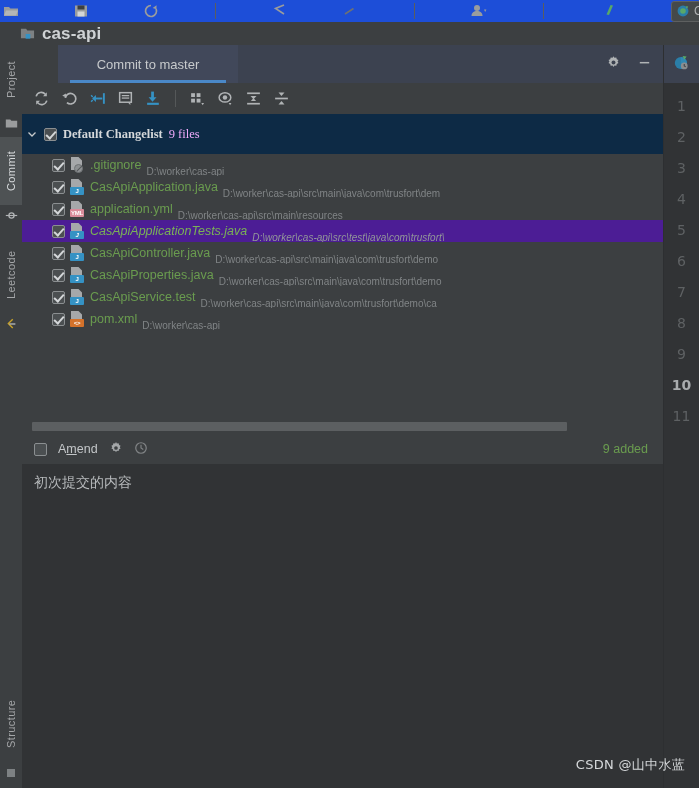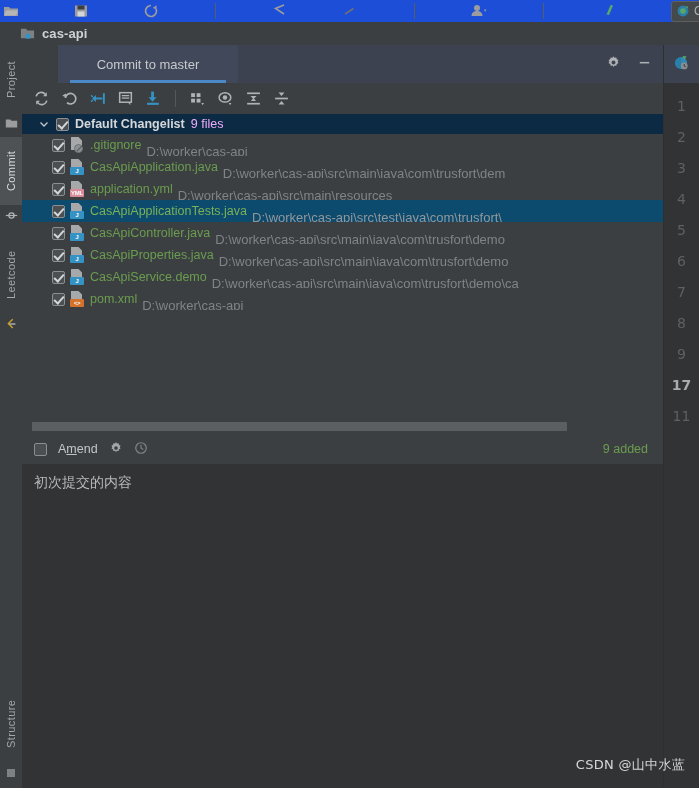--- a/index.html
+++ b/index.html
@@ -72,21 +72,21 @@
     position: absolute;
     left: 0; top: 22px;
     width: 699px; height: 23px;
     background: #3c3f41;
     display: flex; align-items: center;
     padding-left: 20px;
     box-sizing: border-box;
     gap: 7px;
   }
   .project-name {
-    font-size: 13px;
+    font-size: 17px;
     font-weight: bold;
     color: #cfd2d4;
     letter-spacing: .1px;
   }
 
   
   .left-stripe {
     position: absolute;
     left: 0; top: 45px;
     width: 22px; height: 743px;
@@ -184,27 +184,28 @@
     flex: 1;
     background: #3c3f41;
     position: relative;
     overflow: hidden;
   }
   .tree {
     position: absolute;
     left: 0; top: 0; right: 0;
   }
   .changelist-row {
-    height: 20px;
+    height: 40px;
     background: #0d2a45;
     display: flex;
     align-items: center;
-    padding-left: 16px;
+    padding-left: 4px;
     gap: 6px;
     box-sizing: border-box;
+    font-family: Liberation Serif, serif;
   }
   .twisty {
     width: 12px; height: 12px;
     display: flex; align-items: center; justify-content: center;
   }
   .cb {
     width: 13px; height: 13px;
     border: 1px solid #8b8f91;
     background: #4b4f51;
     border-radius: 2px;
@@ -235,29 +236,30 @@
     height: 22px;
     display: flex;
     align-items: center;
     padding-left: 30px;
     gap: 5px;
     box-sizing: border-box;
     white-space: nowrap;
     overflow: hidden;
   }
   .file-row.selected {
-    background: #0c4a6e;
+    background: #4c1d95;
+    font-style: italic;
   }
   .fname {
     font-size: 12.5px;
     color: #6a9c4f;
   }
   .fname.sel { color: #7ab256; }
   .fpath {
-    font-size: 13px;
+    font-size: 10px;
     color: #808486;
     margin-top: 12px;
   }
   .fpath.sel { color: #93979a; }
 
   
   .ficon {
     width: 15px; height: 16px;
     position: relative;
     flex: none;
@@ -708,21 +710,21 @@
               </span>
               <span class="fname">CasApiProperties.java</span>
               <span class="fpath">D:\worker\cas-api\src\main\java\com\trusfort\demo</span>
             </div>
             <div class="file-row">
               <span class="cb checked"></span>
               <span class="ficon">
                 <span class="page"></span>
                 <span class="badge" style="background: rgb(53, 146, 196);">J</span>
               </span>
-              <span class="fname">CasApiService.demo</span>
+              <span class="fname">CasApiService.test</span>
               <span class="fpath">D:\worker\cas-api\src\main\java\com\trusfort\demo\ca</span>
             </div>
             <div class="file-row">
               <span class="cb checked"></span>
               <span class="ficon">
                 <span class="page"></span>
                 <span class="badge" style="background: rgb(212, 114, 43);">&lt;&gt;</span>
               </span>
               <span class="fname">pom.xml</span>
               <span class="fpath">D:\worker\cas-api</span>
@@ -776,19 +778,19 @@
     <div class="gutter-lines" id="gutter-lines">
         <div class="gline">1</div>
         <div class="gline">2</div>
         <div class="gline">3</div>
         <div class="gline">4</div>
         <div class="gline">5</div>
         <div class="gline">6</div>
         <div class="gline">7</div>
         <div class="gline">8</div>
         <div class="gline">9</div>
-        <div class="gline current">17</div>
+        <div class="gline current">10</div>
         <div class="gline">11</div>
       </div>
   </div>
 
   <div class="watermark">CSDN @山中水蓝</div>
 </div>
 
 </body></html>

